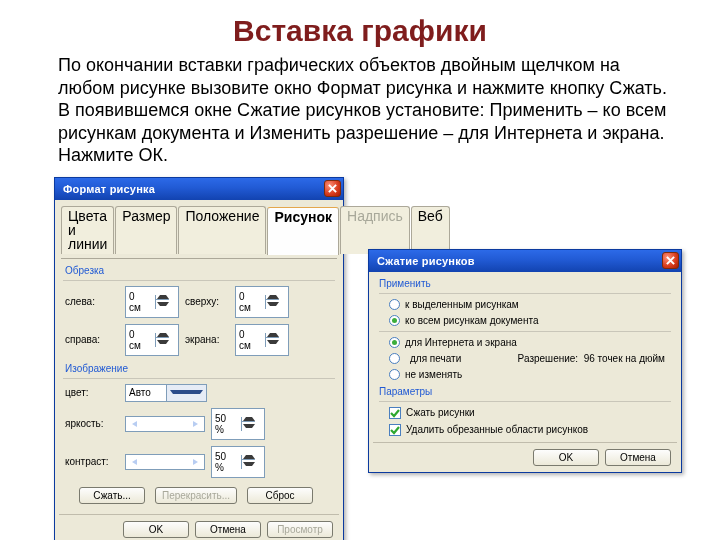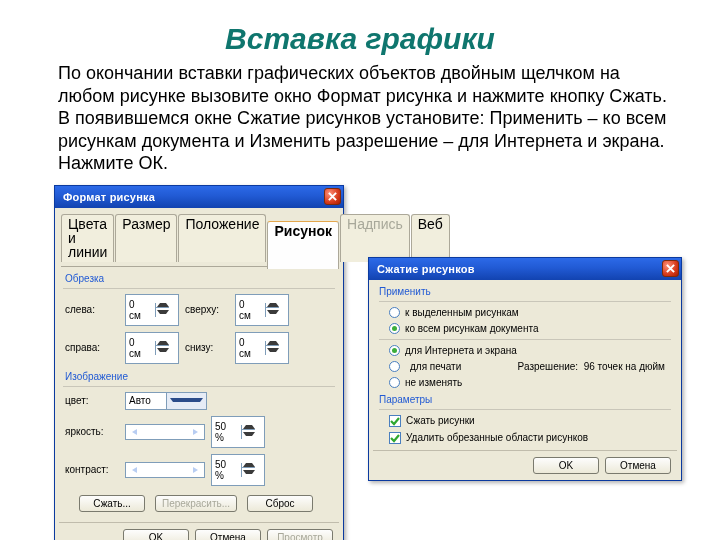--- a/index.html
+++ b/index.html
@@ -6,25 +6,24 @@
   body {
     width: 720px;
     height: 540px;
     background: #fff;
     font-family: Arial, sans-serif;
     padding: 6px 0 0 0;
     overflow: hidden;
   }
   .headline {
     text-align: center;
-    color: #0f766e;
+    color: #7f1d1d;
     font-size: 30px;
     font-weight: bold;
-    margin: 16px 0 6px 0;
-    font-style: italic;
+    margin: 8px 0 6px 0;
   }
   .paragraph {
     color: #000;
     font-size: 18px;
     line-height: 1.25;
     padding: 0 46px 0 58px;
     margin-bottom: 10px;
   }
   .shots { display: flex; gap: 24px; padding: 0 0 0 54px; align-items: center; }
 
@@ -58,21 +57,21 @@
   .dlg1-body { padding: 4px 4px 6px 4px; display:flex; flex-direction:column; gap:4px; font-size:10px; color:#000; }
   .tabs { display:flex; gap:1px; padding: 2px 2px 0 2px; background:#ece9d8; }
   .tab {
     padding: 2px 6px 3px 6px;
     background:#f1eedd;
     border:1px solid #aca899;
     border-bottom:none;
     border-radius: 3px 3px 0 0;
     font-size:14px; line-height:1;
   }
-  .tab.active { background:#fefefe; font-weight:bold; position:relative; top:7px; border-color:#e4a74d #aca899 #fefefe #aca899; }
+  .tab.active { background:#fefefe; font-weight:bold; position:relative; top:1px; border-color:#e4a74d #aca899 #fefefe #aca899; }
   .tab.disabled { color:#a8a89a; }
   .tabline { height:1px; background:#aca899; margin:0 2px; }
   .section-label { color:#215ad4; font-size:10px; padding:2px 2px 0 6px; }
   .hr { height:1px; background:#c9c6b9; margin:0 4px; }
   .row { display:flex; align-items:center; gap:6px; padding:1px 6px; }
   .lbl { width:54px; font-size:10px; }
   .lbl2 { width:44px; text-align:left; font-size:10px; }
   .numfield {
     display:flex; align-items:center; width:54px; height:32px;
     background:#fff; border:1px solid #7f9db9;
@@ -187,21 +186,21 @@
         <span>0 см</span>
         <span class="spins">
               <span class="spin">
                 <span class="arrow up"></span>
               </span>
               <span class="spin">
                 <span class="arrow dn"></span>
               </span>
             </span>
       </div>
-      <span class="lbl2">снизу:</span>
+      <span class="lbl2">экрана:</span>
       <div class="numfield">
         <span>0 см</span>
         <span class="spins">
               <span class="spin">
                 <span class="arrow up"></span>
               </span>
               <span class="spin">
                 <span class="arrow dn"></span>
               </span>
             </span>

